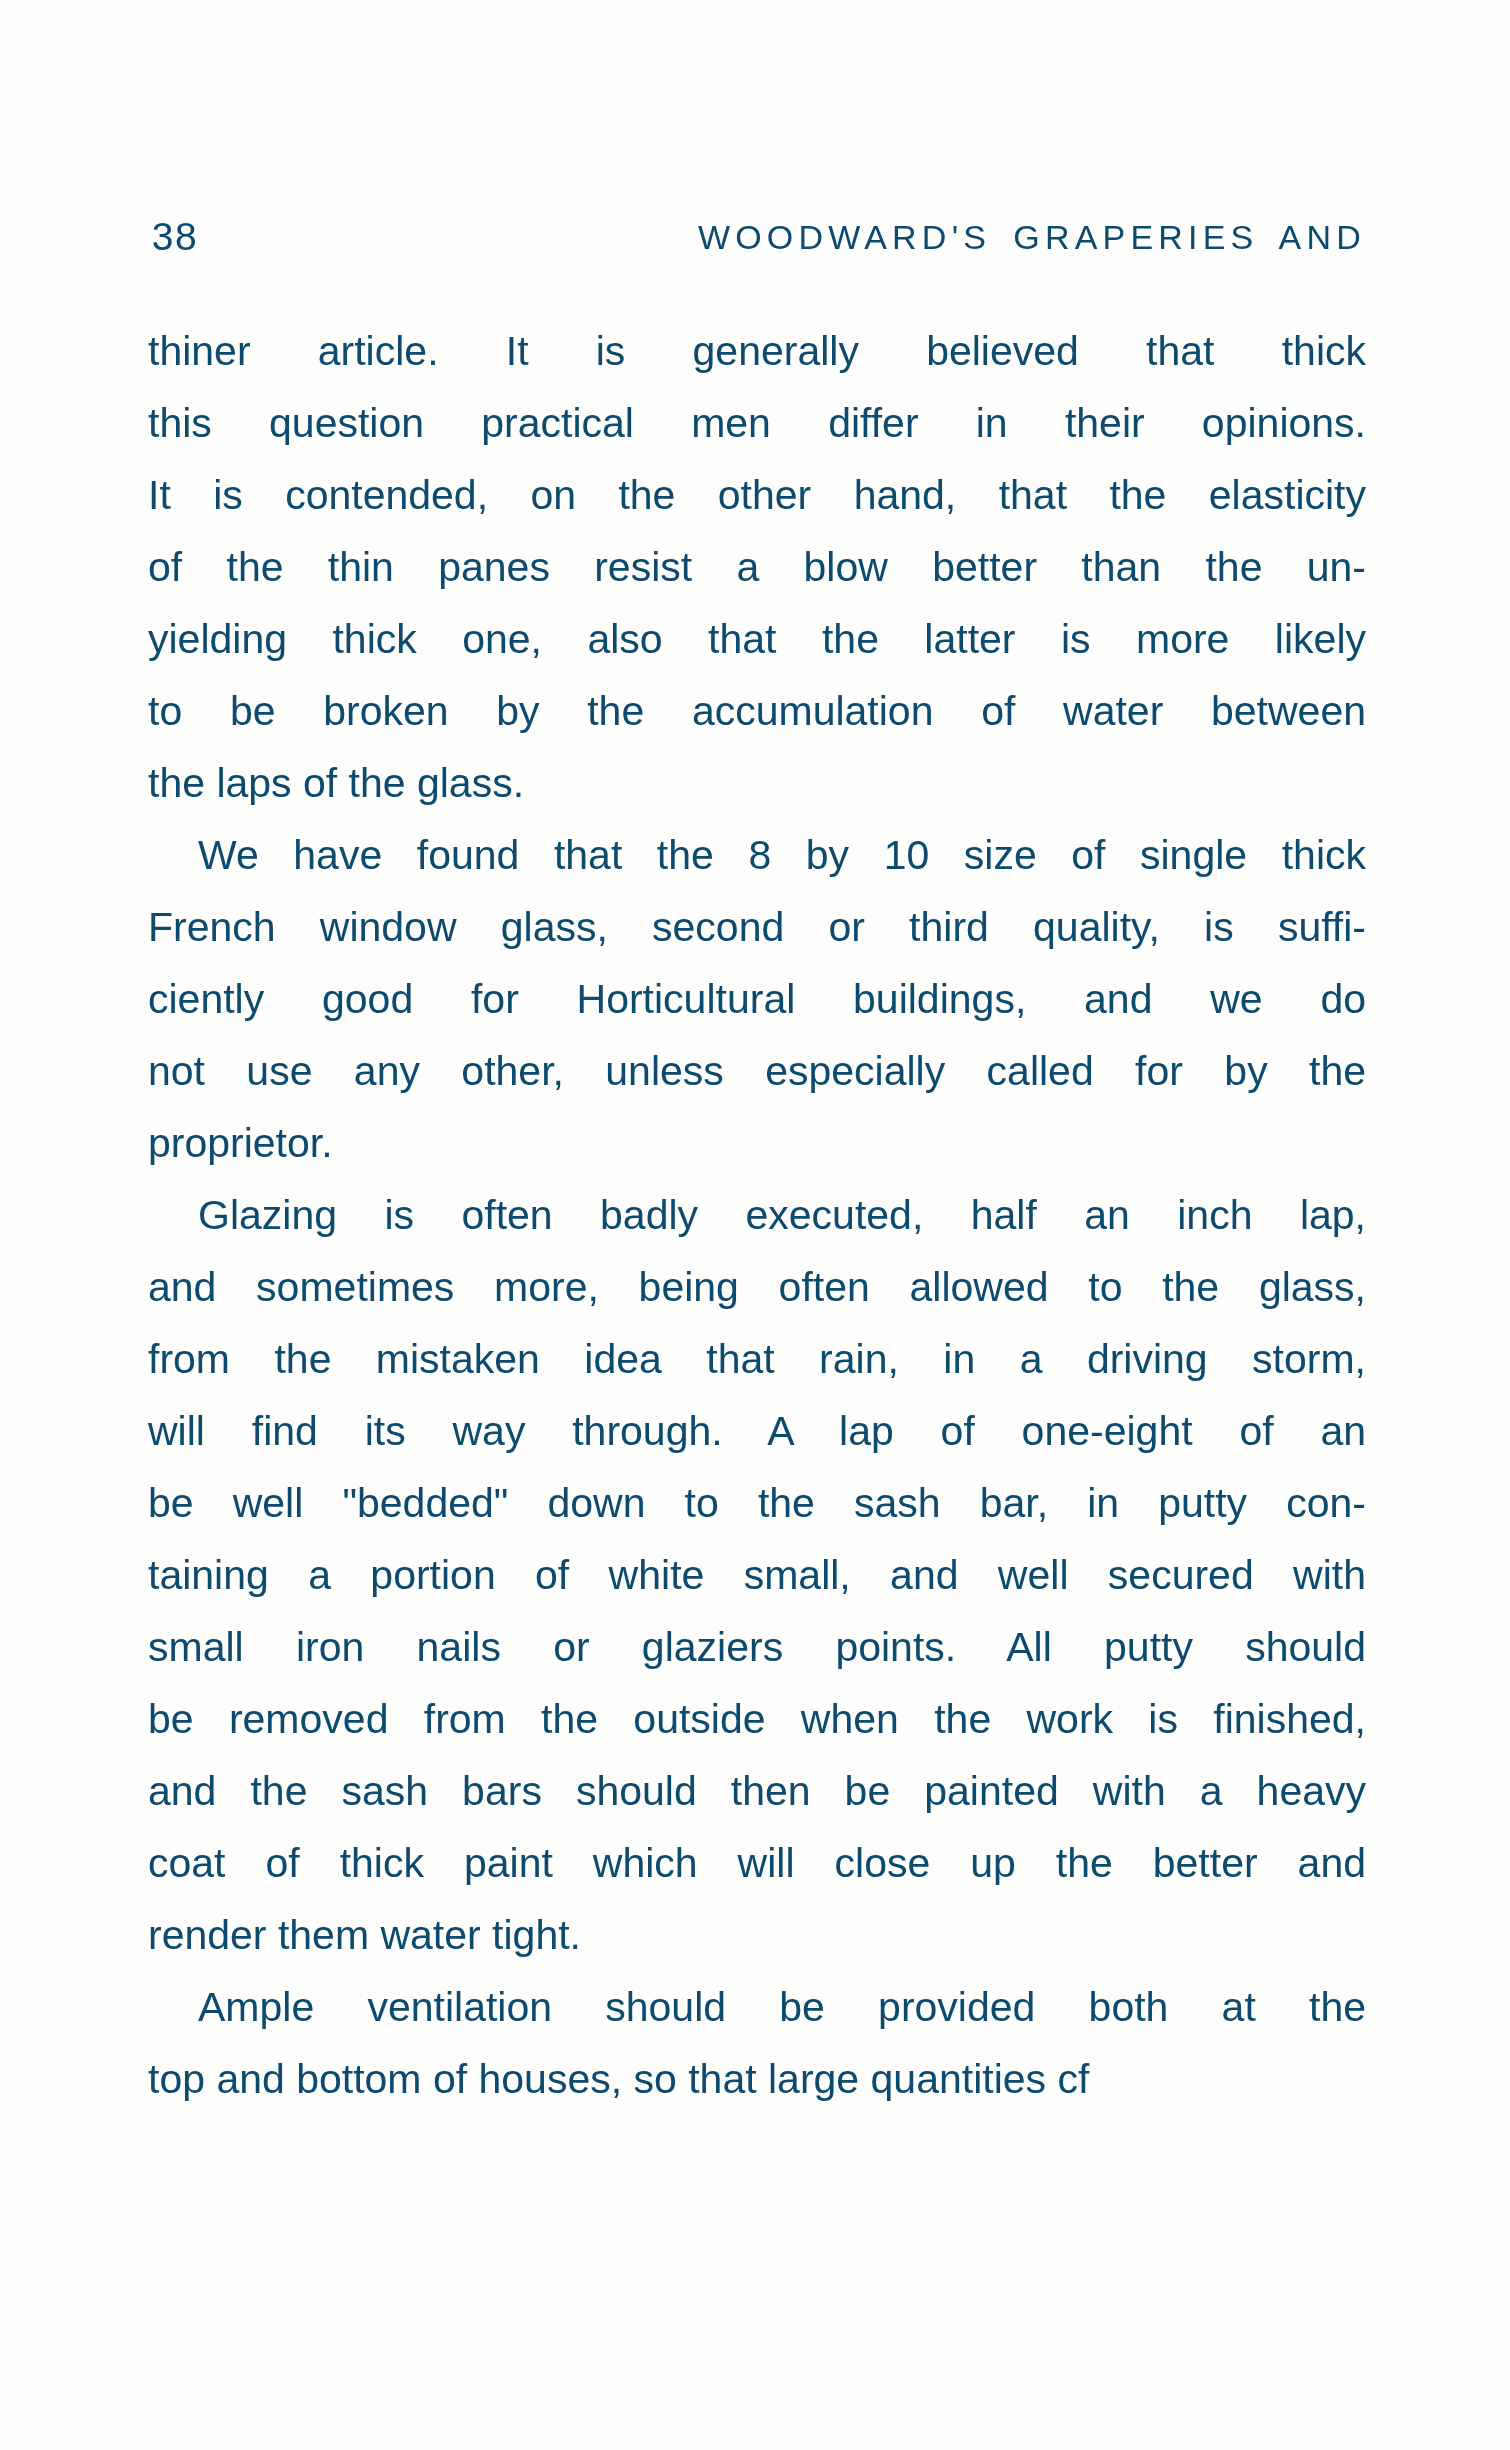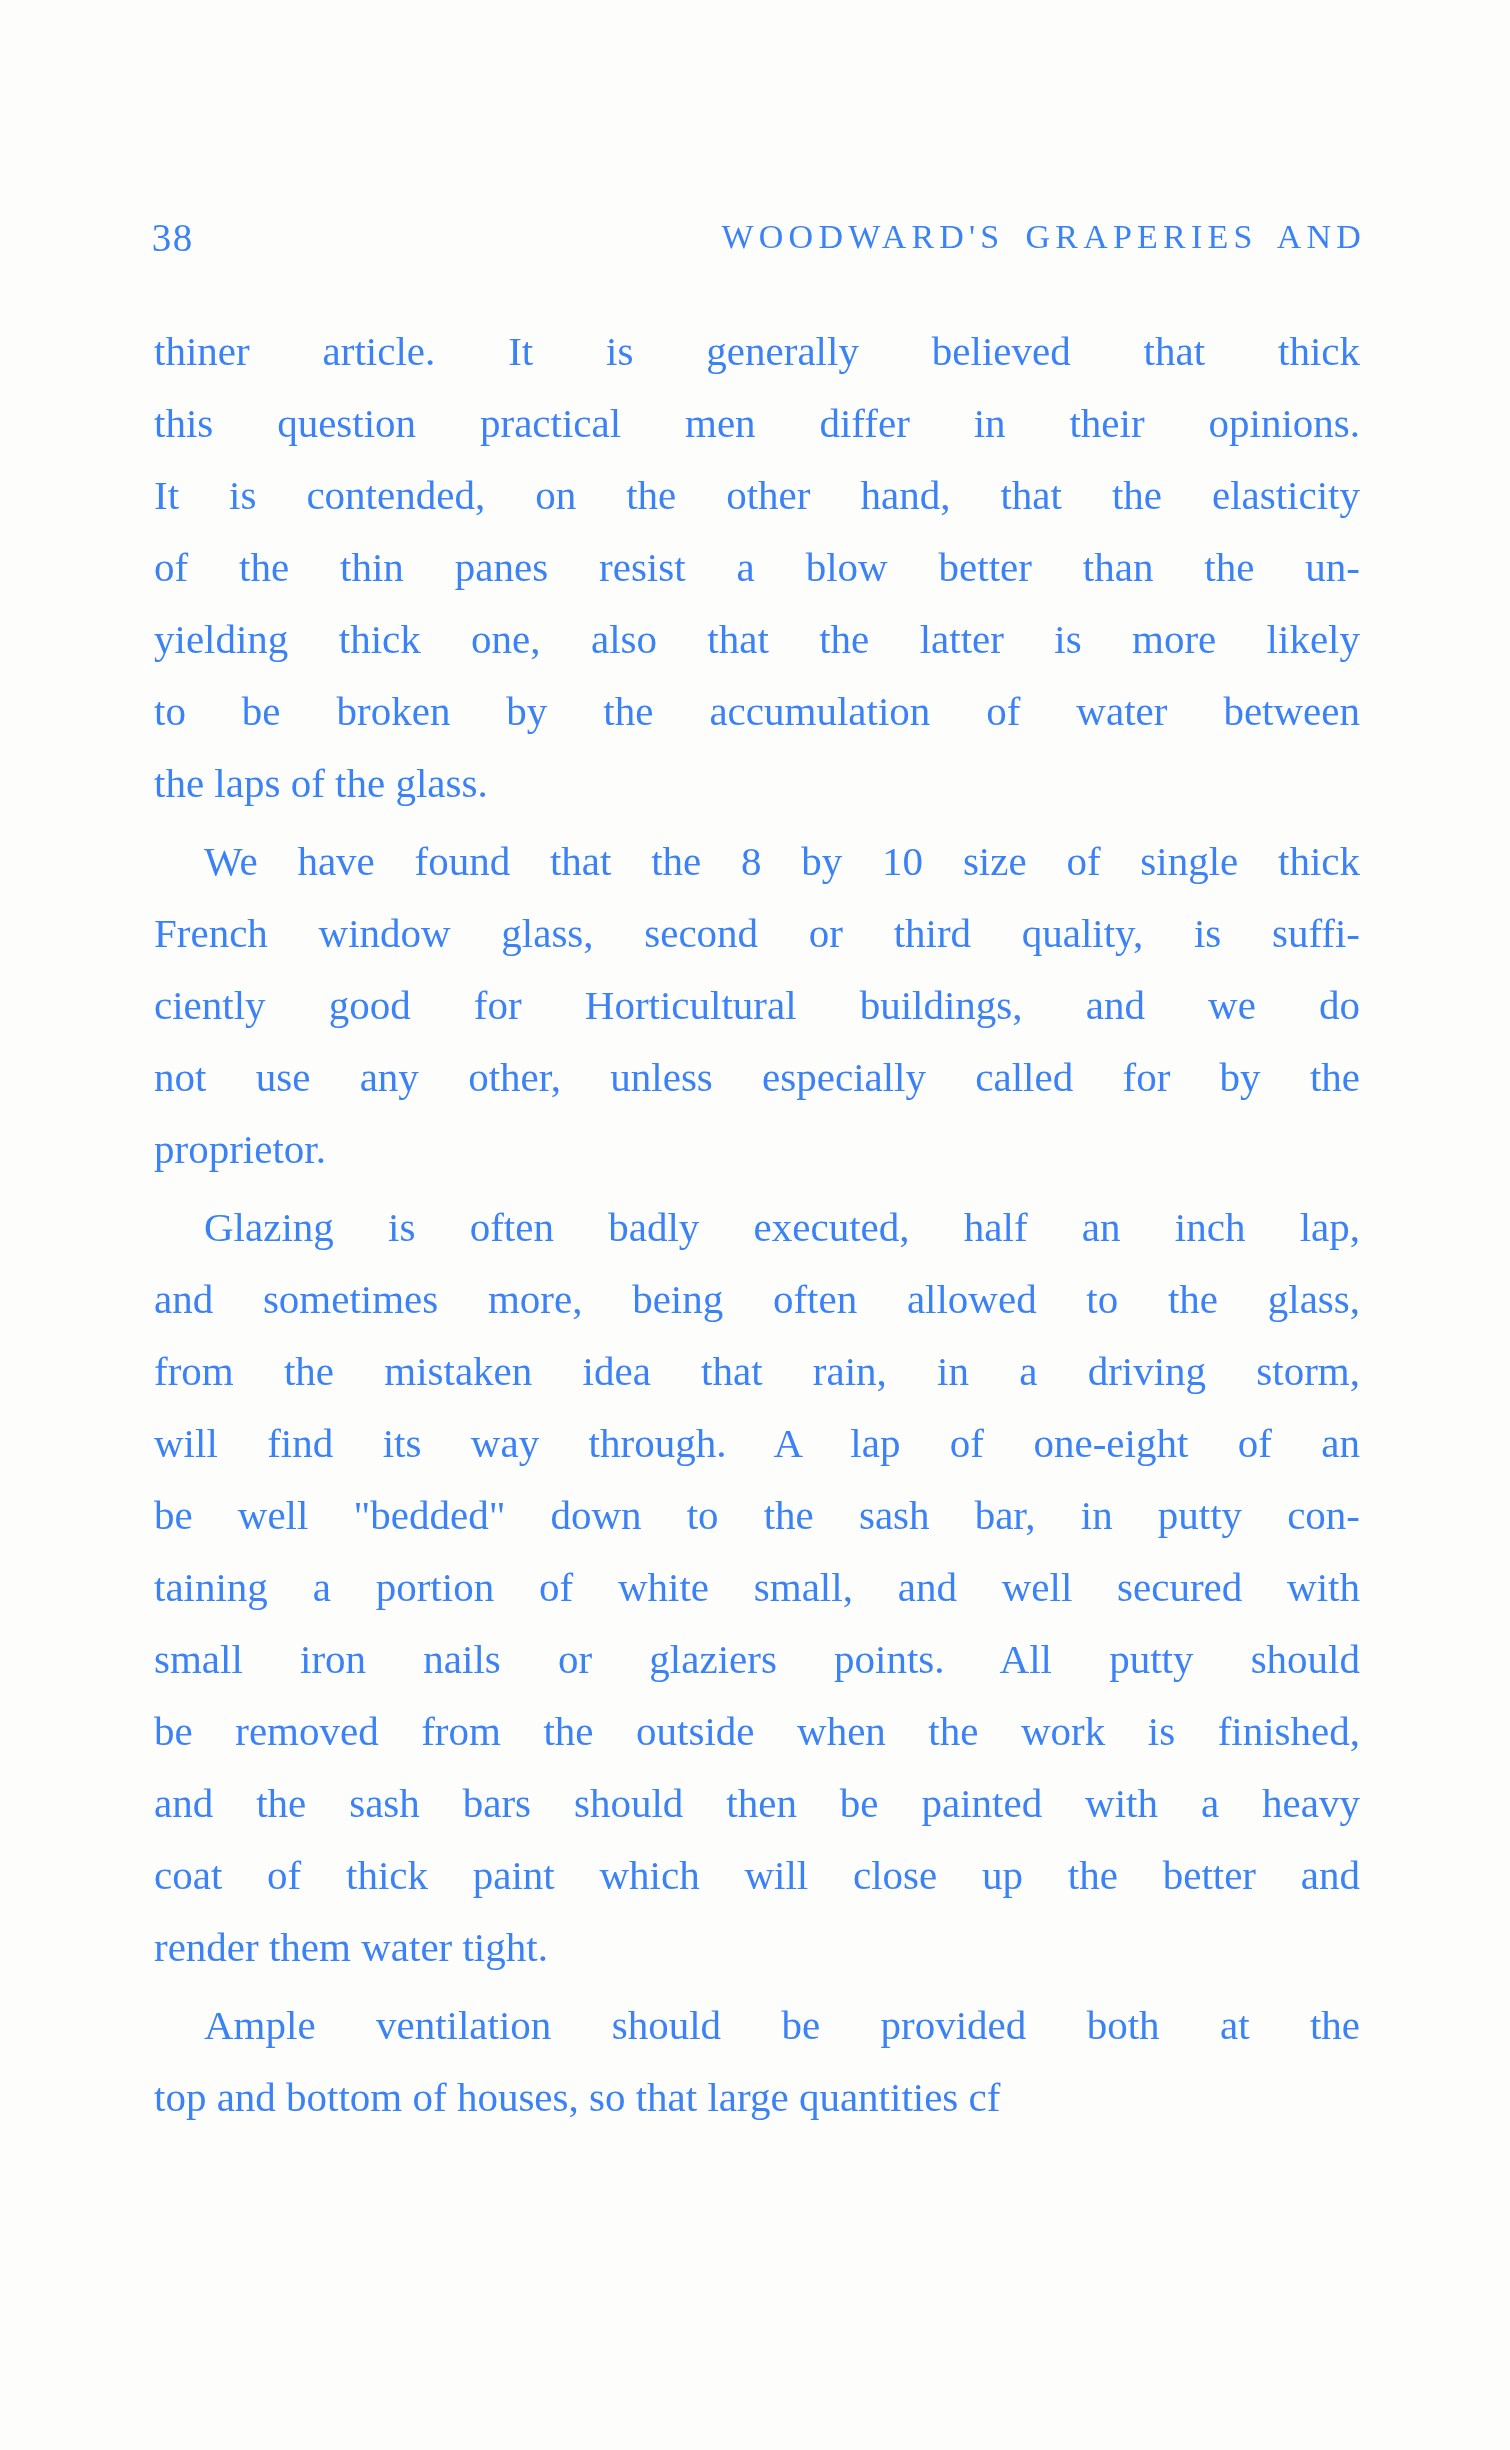--- a/index.html
+++ b/index.html
@@ -6,22 +6,22 @@
     margin: 0;
     padding: 0;
     background: #e8e8e8;
   }
   .scan-page {
     position: relative;
     width: 1511px;
     height: 2450px;
     margin: 0 auto;
     background: #fdfdfc;
-    font-family: Liberation Serif, serif;
-    color: #3b82f6;
+    font-family: Liberation Sans, sans-serif;
+    color: #0c4a6e;
     overflow: hidden;
   }
   .text-column {
     position: absolute;
     left: 148px;
     top: 215px;
     width: 1218px;
   }
   .page-header {
     position: relative;
@@ -41,21 +41,21 @@
     font-size: 34px;
     letter-spacing: 5.2px;
     word-spacing: 7.4px;
     padding-top: 3px;
   }
   .page-body {
     font-size: 41px;
     line-height: 72px;
   }
   .paragraph {
-    margin: 6px;
+    margin: 0;
   }
   .line {
     text-align: justify;
     text-align-last: justify;
     white-space: normal;
   }
   .line.last {
     text-align-last: left;
   }
   .line.indent {

